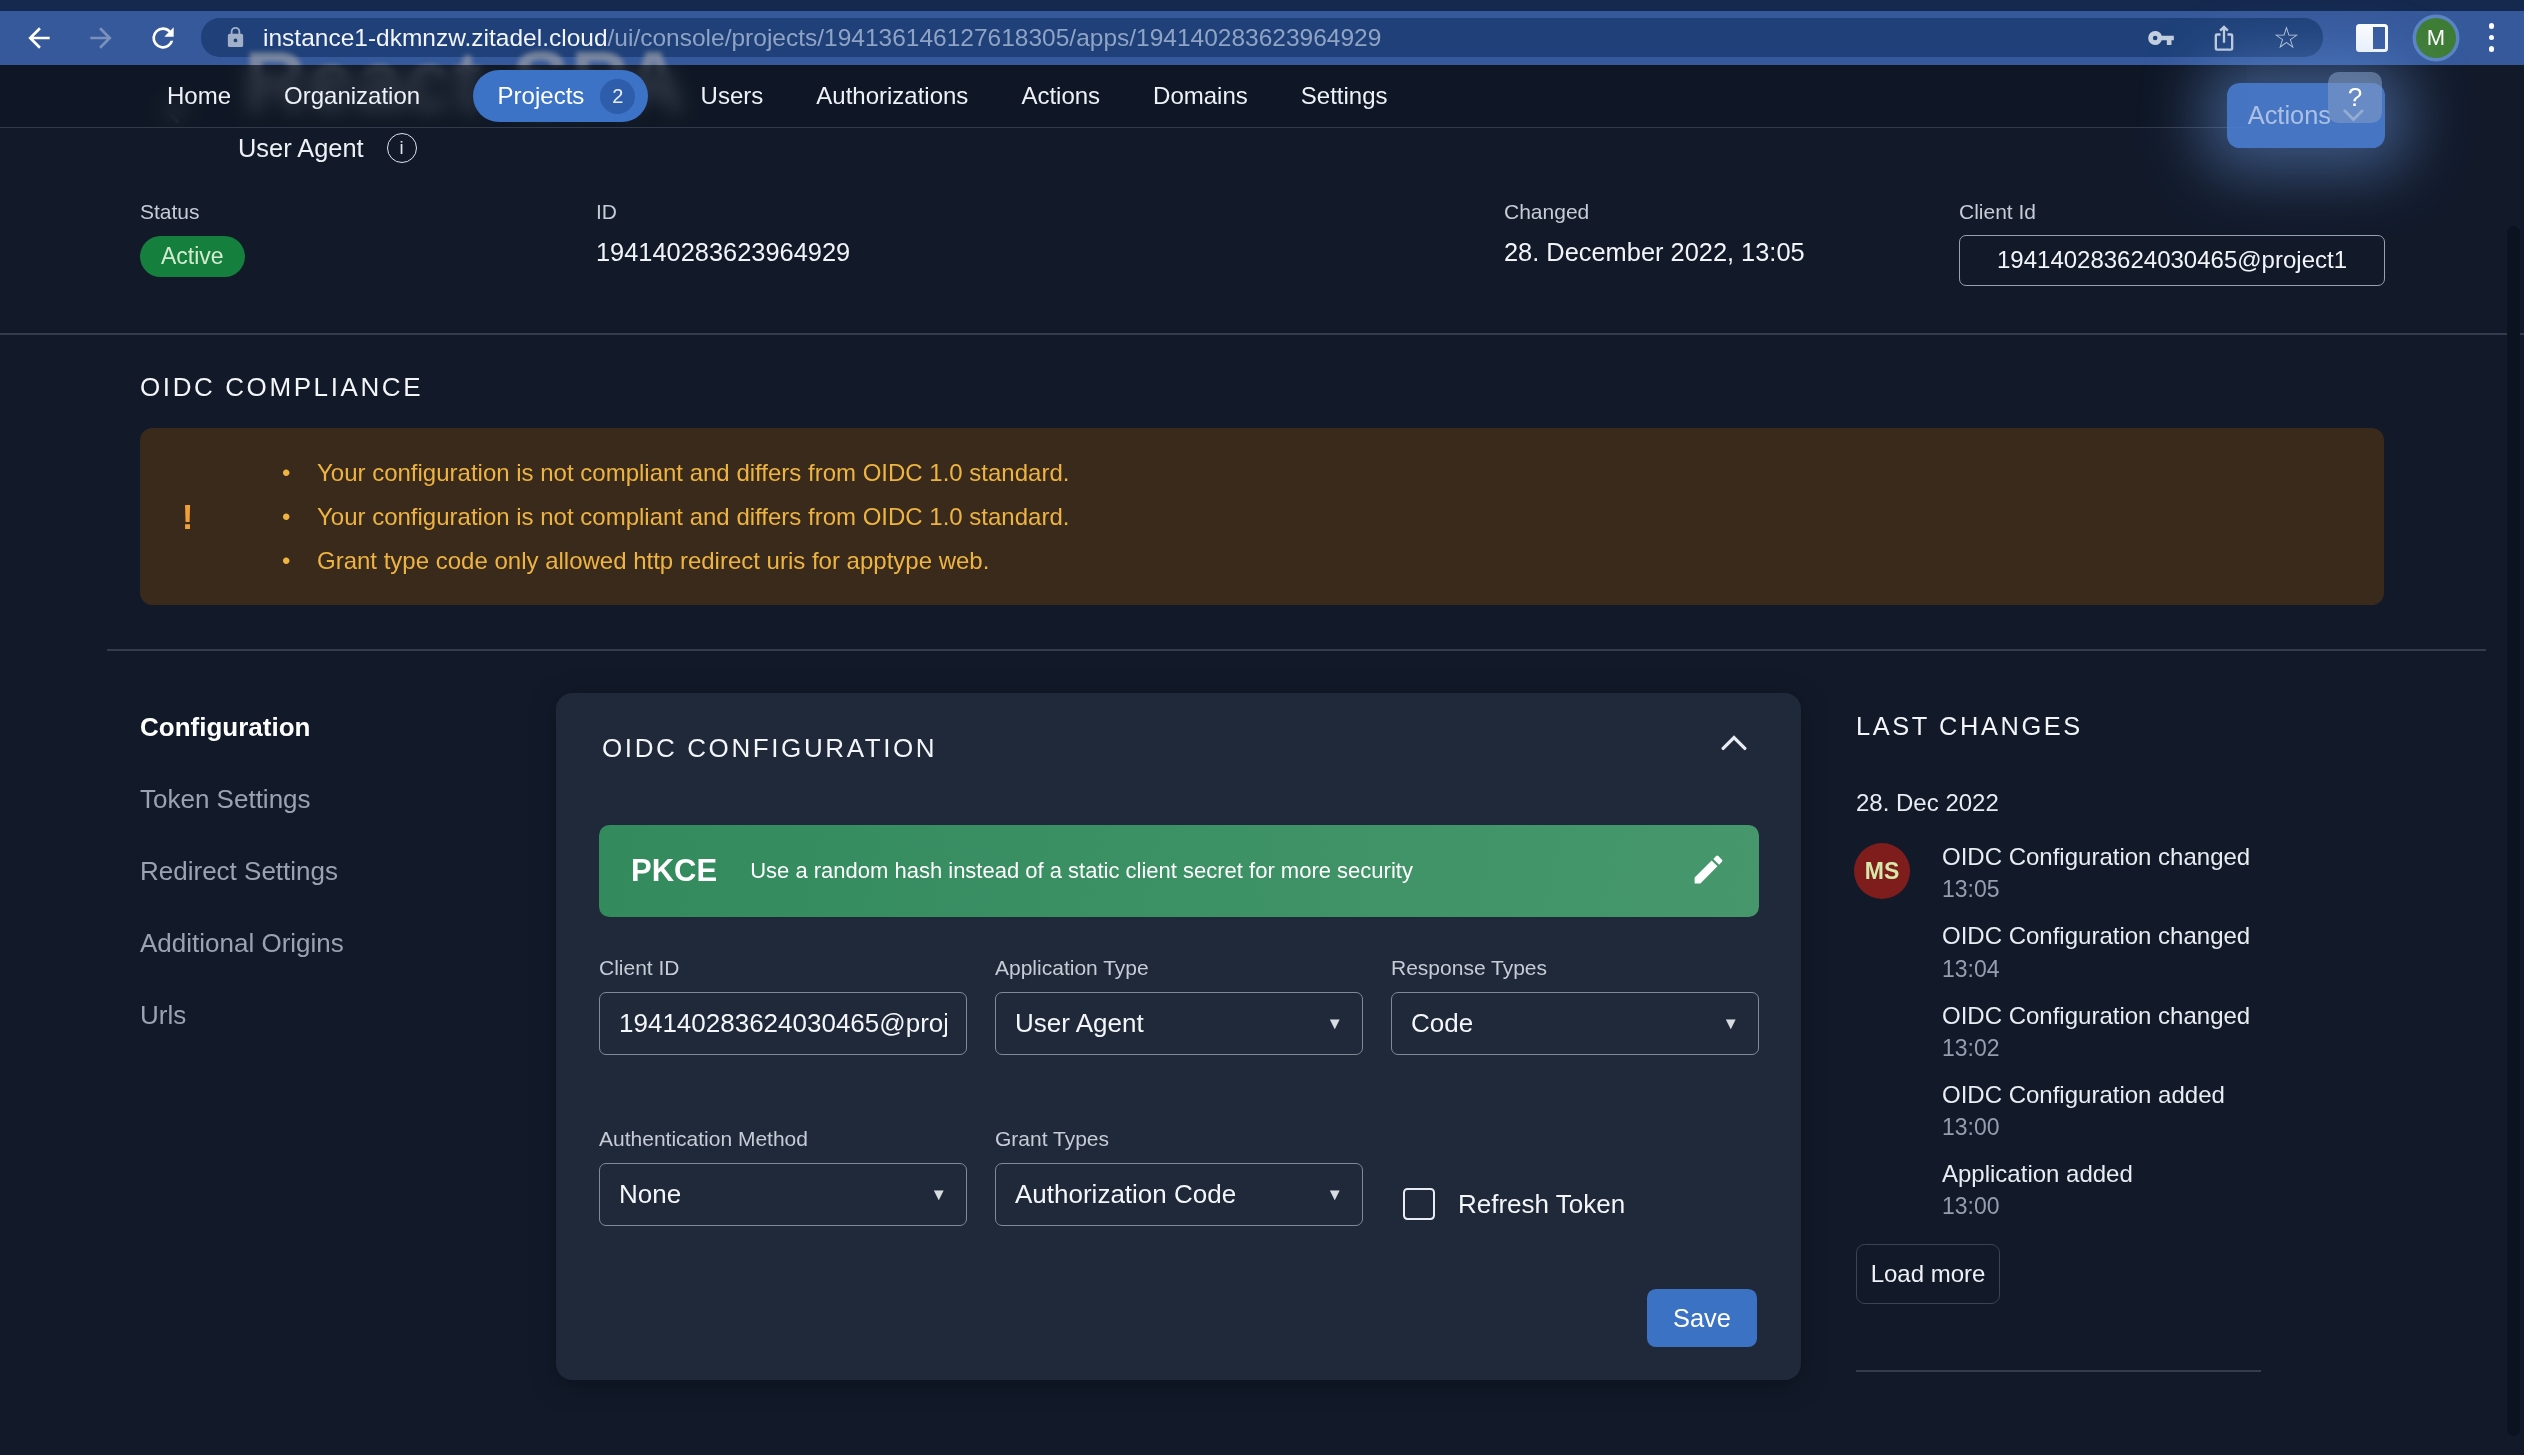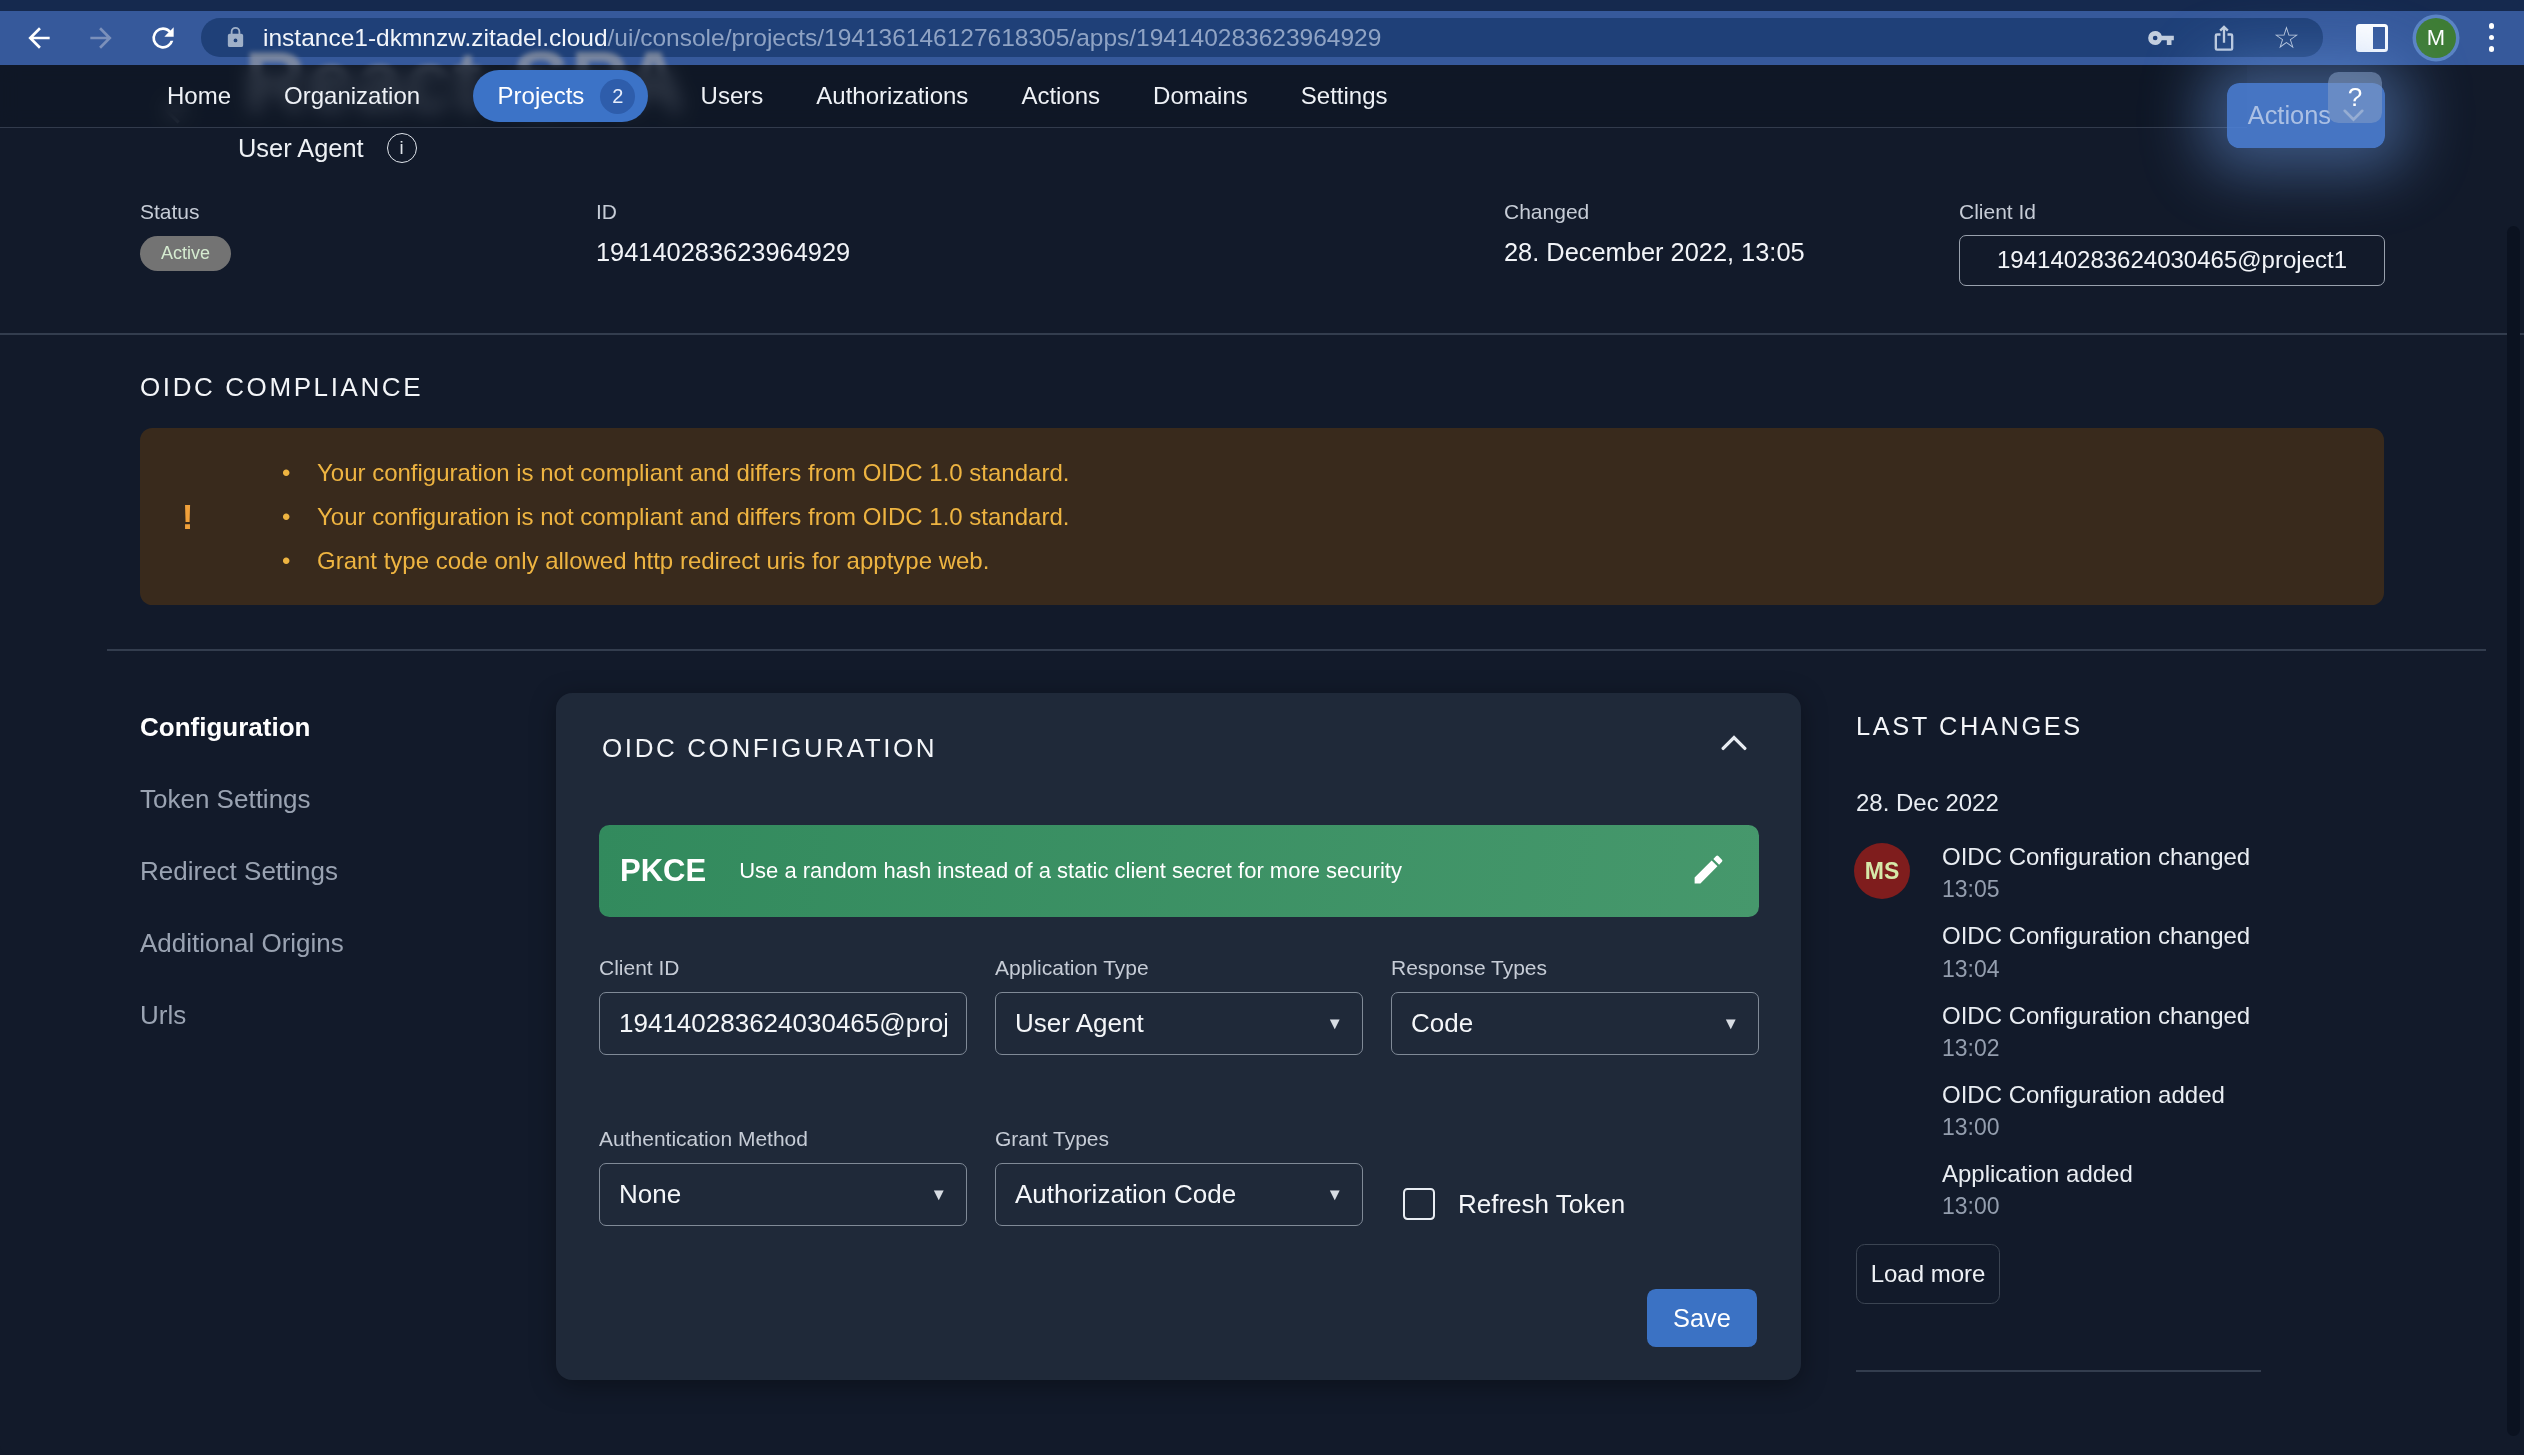--- a/index.html
+++ b/index.html
@@ -51,22 +51,22 @@
 
   .app-subtitle { position:absolute; left:238px; top:133px; z-index:3; display:flex; align-items:center; gap:23px; }
   .app-subtitle .txt { color:#eef1f5; font-size:25.4px; }
   .info-icon { width:30px; height:30px; border:1.8px solid #dfe4ea; border-radius:50%; color:#dfe4ea;
                font-size:18.4px; display:flex; align-items:center; justify-content:center; font-style:normal; }
 
   
   .meta-col { position:absolute; top:200px; }
   .meta-label { font-size:21px; color:#c6ccd6; }
   .meta-value { font-size:25.4px; color:#f2f4f8; margin-top:14px; white-space:nowrap; }
-  .badge-active { display:inline-block; margin-top:12.3px; background:#737373; color:#d5ebd0;
-                  font-size:18px; padding:7px 21px; border-radius:876px; }
+  .badge-active { display:inline-block; margin-top:12.3px; background:#15803d; color:#d5ebd0;
+                  font-size:23px; padding:7px 21px; border-radius:876px; }
   .clientid-box { margin-top:10.5px; width:426px; height:51px; border:1.8px solid #99a1ad; border-radius:7px;
                   display:flex; align-items:center; justify-content:center; color:#f2f4f8; font-size:24px; }
 
   .divider-1 { position:absolute; left:0; top:333px; width:2525px; height:1.8px; background:#333d4e; }
   .divider-2 { position:absolute; left:107px; top:649px; width:2379px; height:1.8px; background:#333d4e; }
 
   
   .section-title { position:absolute; color:#f3f5f8; font-size:26px; letter-spacing:2.6px; font-weight:500; }
   .compliance-title { left:140px; top:372px; }
   .warn-box { position:absolute; left:140px; top:428px; width:2244px; height:177px; background:#392a1c;
@@ -82,21 +82,21 @@
   .subnav .sitem.active { color:#ffffff; font-weight:700; }
 
   
   .card { position:absolute; left:556px; top:693px; width:1245px; height:687px; background:#1f2939;
           border-radius:16px; box-shadow:0 5.3px 26px rgba(0,0,0,.35); }
   .card-title { position:absolute; left:46px; top:40px; color:#f3f5f8; font-size:26px; letter-spacing:2.6px; font-weight:500; }
   .card-collapse { position:absolute; right:54px; top:42px; }
   .card-collapse svg { width:26px; height:16px; }
   .pkce { position:absolute; left:43px; top:132px; width:1160px; height:92px; border-radius:10.5px;
           background:linear-gradient(100deg,#328a5d,#46986c); display:flex; align-items:center; }
-  .pkce .pkce-name { margin-left:21px; color:#ffffff; font-size:31px; font-weight:700; }
+  .pkce .pkce-name { margin-left:32px; color:#ffffff; font-size:31px; font-weight:700; }
   .pkce .pkce-desc { margin-left:33px; color:#ffffff; font-size:22px; flex:1 1 auto; }
   .pkce .edit { margin-right:32px; }
   .pkce .edit svg { width:37px; height:37px; }
 
   .field { position:absolute; width:368px; }
   .field .flabel { font-size:21px; color:#c6ccd6; }
   .fbox { margin-top:12.3px; height:63px; border:1.8px solid #808a97; border-radius:7px; background:transparent;
           display:flex; align-items:center; padding:0 19px; }
   .fbox .fval { color:#f4f6f9; font-size:26px; white-space:nowrap; overflow:hidden; flex:1 1 auto; }
   .fbox .caret { flex:0 0 auto; color:#d7dce3; font-size:16.7px; margin-left:8.8px; }

